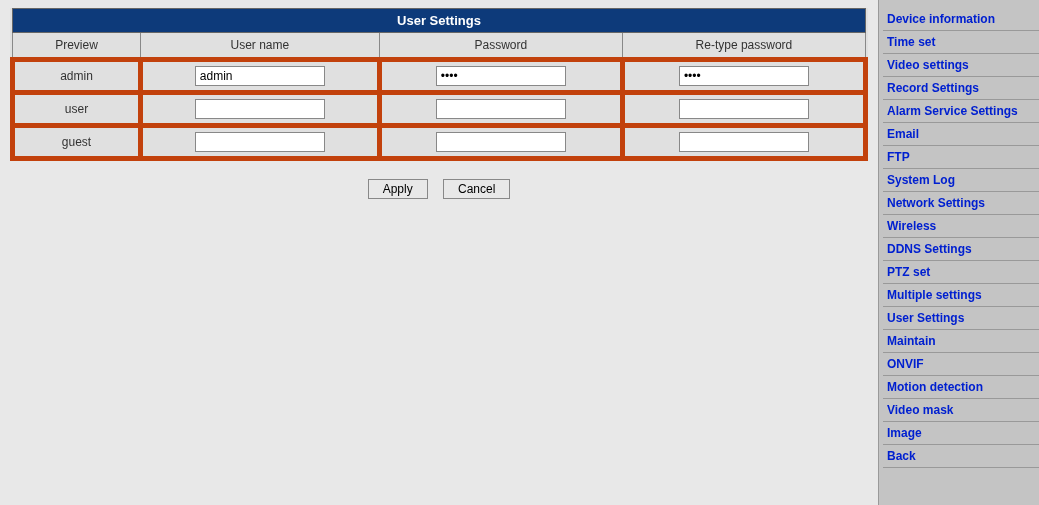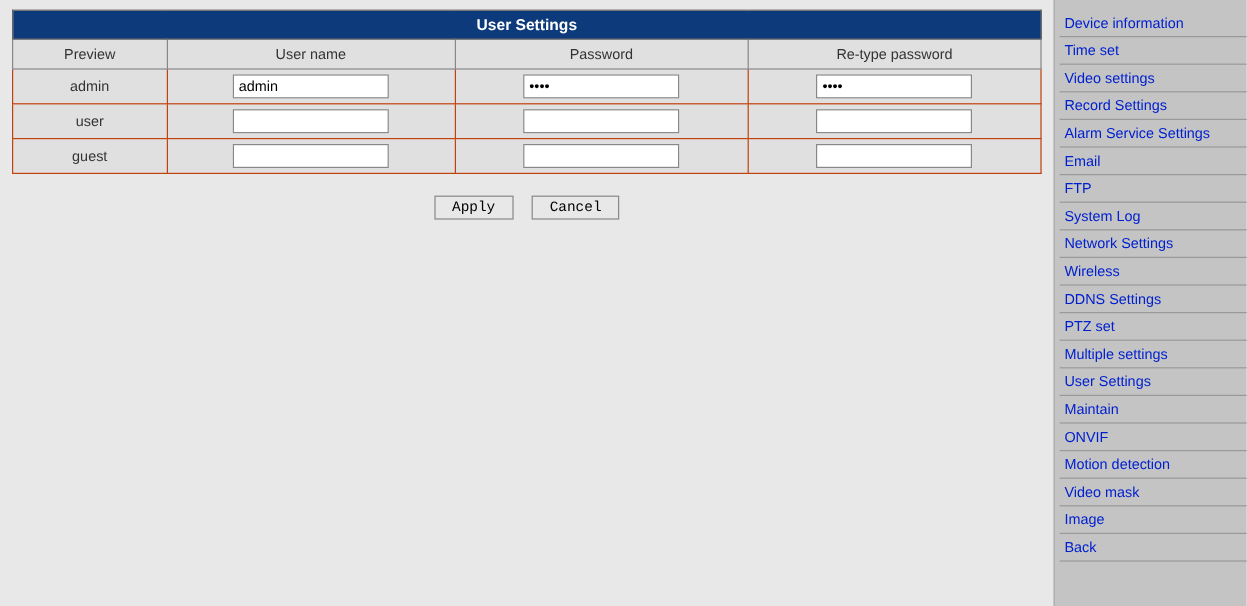--- a/index.html
+++ b/index.html
@@ -45,54 +45,54 @@
       background: #e0e0e0;
       text-align: center;
       padding: 5px;
       border: 1px solid #888;
       color: #333;
     }
     .data-row td {
       background: #e0e0e0;
       text-align: center;
       padding: 4px;
-      border: 1px solid #c2410c;
+      border: 5px solid #c2410c;
       color: #333;
     }
     .data-row input[type="text"],
     .data-row input[type="password"] {
       width: 130px;
       padding: 2px 4px;
       border: 1px solid #888;
       background: #ffffff;
       font-family: Arial, sans-serif;
       font-size: 12px;
     }
     .button-row {
       text-align: center;
       padding-top: 18px;
     }
     .button-row button {
       padding: 2px 14px;
       margin: 0 6px;
       background: #e8e8e8;
       border: 1px solid #888;
-      font-family: Liberation Mono, monospace;
+      font-family: Liberation Sans, sans-serif;
       font-size: 12px;
       cursor: pointer;
     }
     .sidebar {
       width: 160px;
       background: #c4c4c4;
       padding: 8px 0px 8px 4px;
     }
     .sidebar-item {
       display: block;
       color: #0020d0;
-      font-weight: normal;
+      font-weight: bold;
       font-size: 12px;
       padding: 4px 6px 4px 4px;
       border-bottom: 1px solid #999;
       cursor: pointer;
       text-decoration: none;
     }
     .col-preview { width: 15%; margin-top: 48px; }
     .col-username { width: 28%; }
     .col-password { width: 28.5%; }
     .col-retype { width: 28.5%; }

